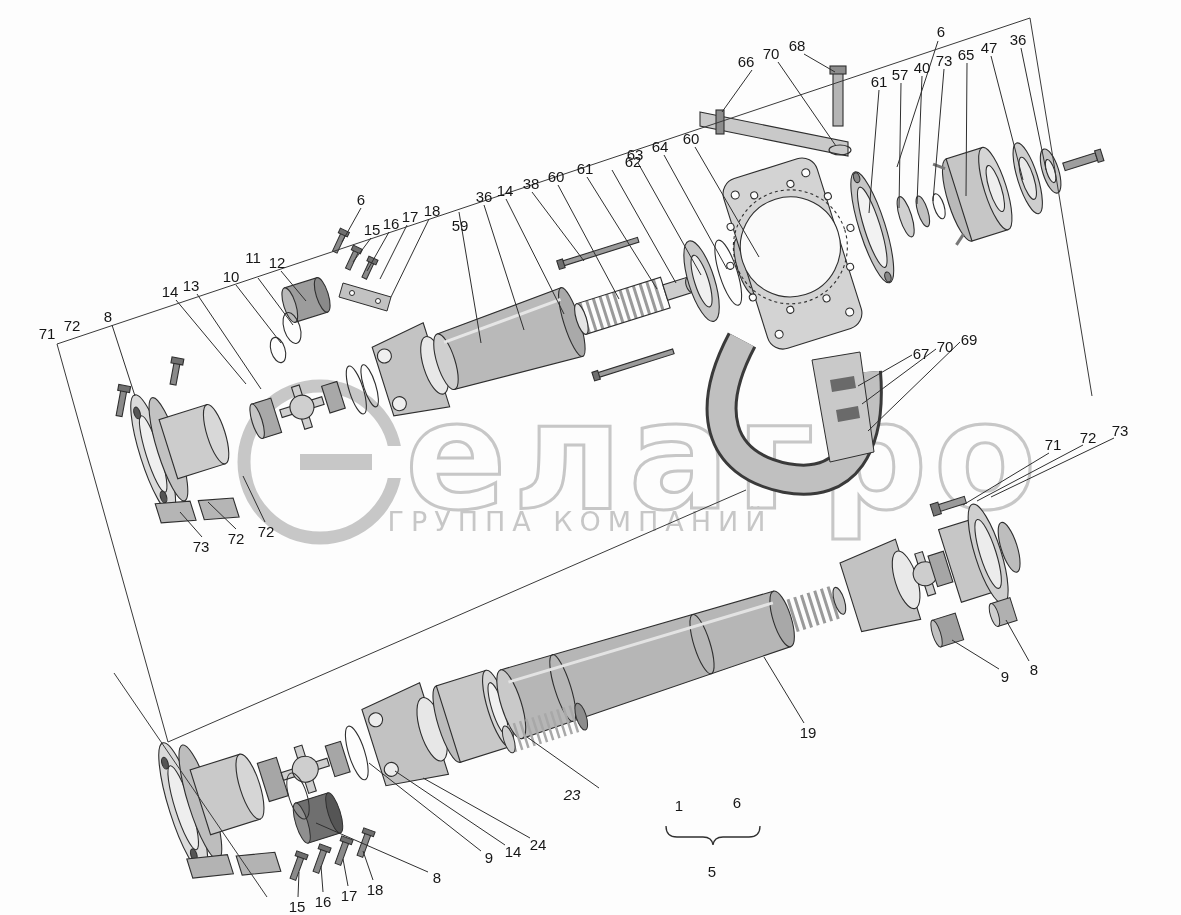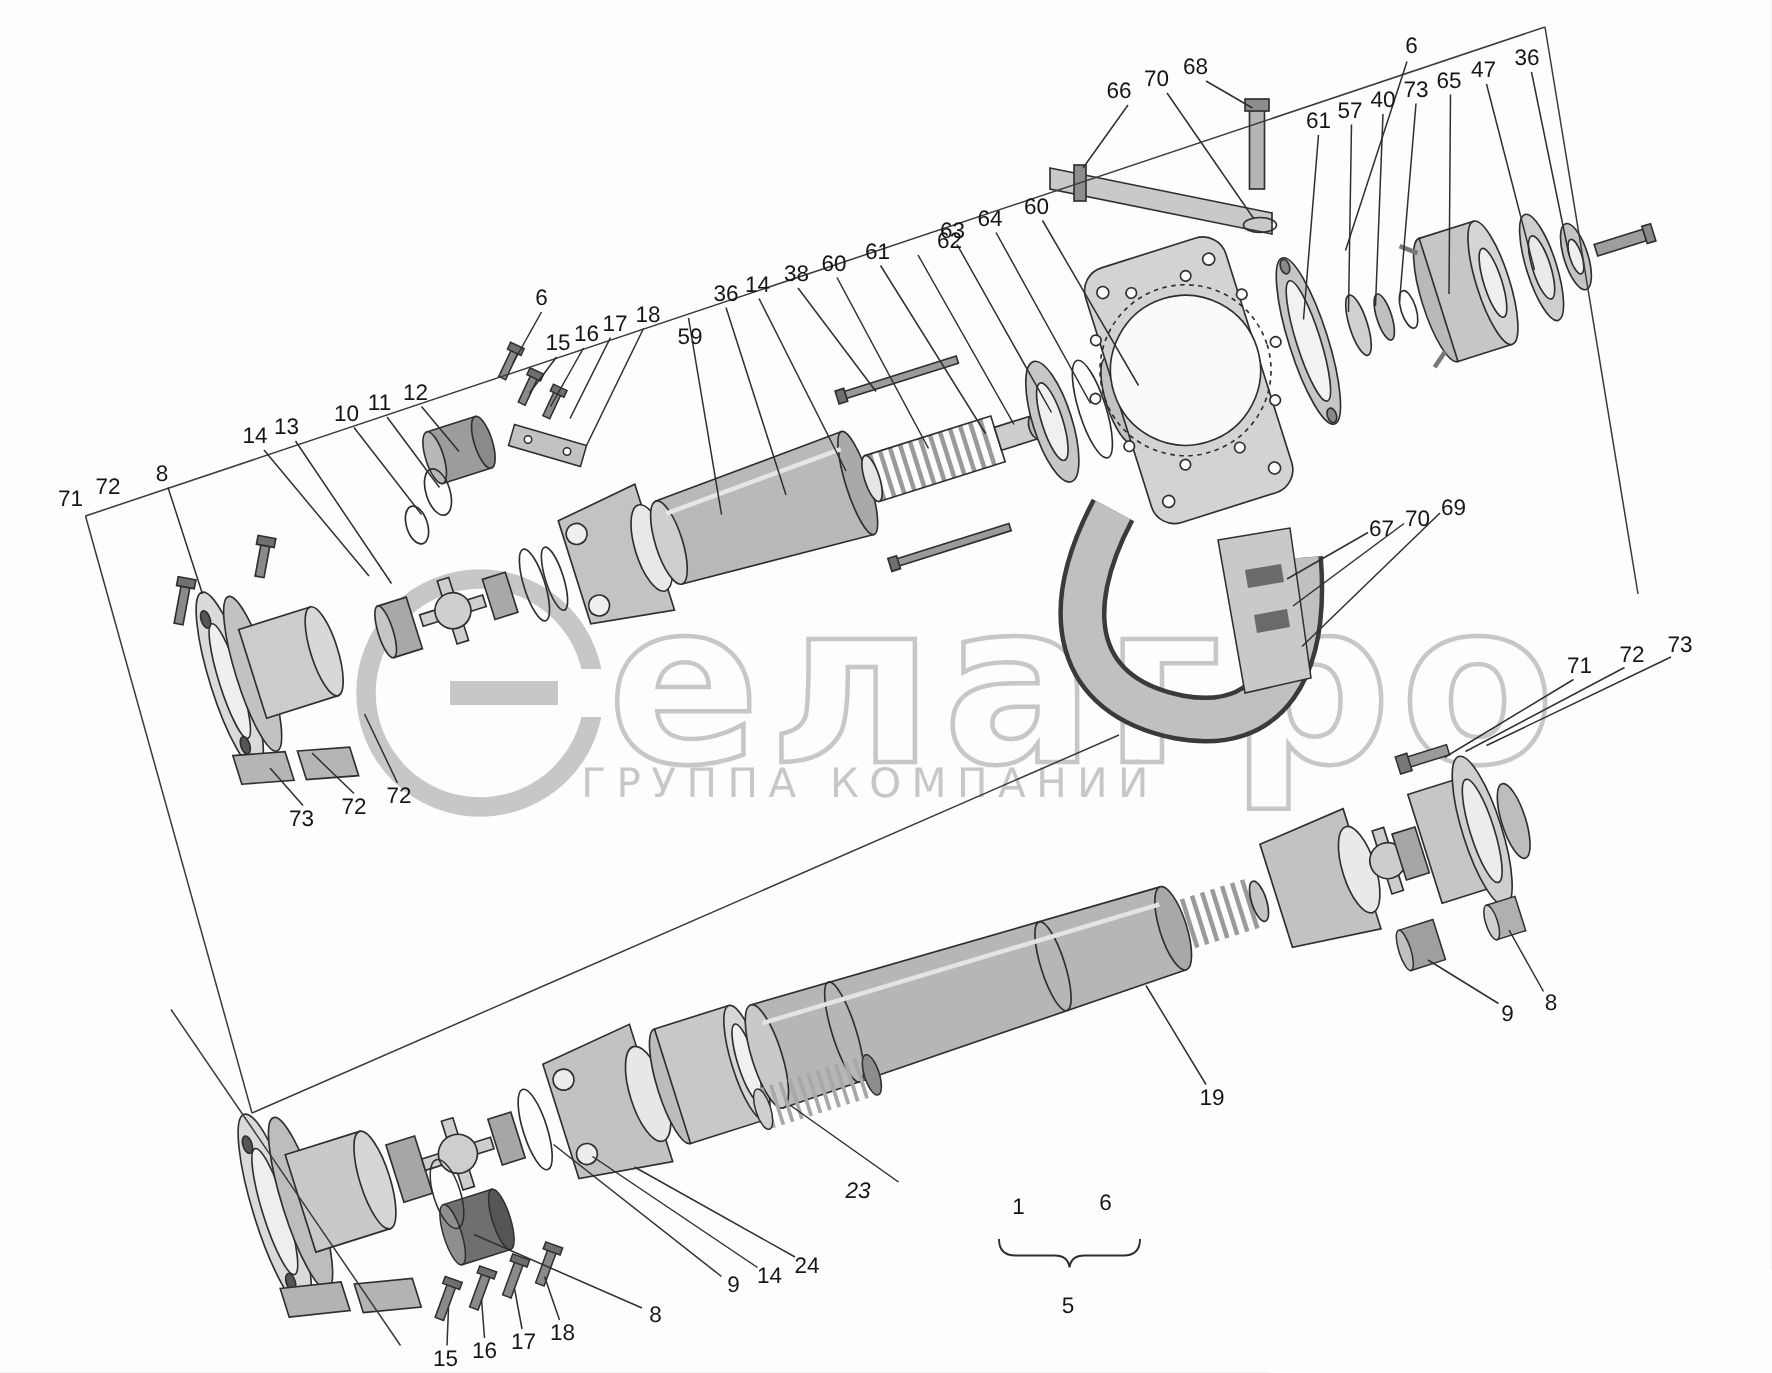--- a/index.html
+++ b/index.html
@@ -382,21 +382,21 @@
       <div class="callout" style="left: 531px; top: 183px;">38</div>
       <div class="callout" style="left: 556px; top: 176px;">60</div>
       <div class="callout" style="left: 585px; top: 168px;">61</div>
       <div class="callout" style="left: 609px; top: 161px; margin-left: 24px;">62</div>
       <div class="callout" style="left: 635px; top: 154px; text-align: center;">63</div>
       <div class="callout" style="left: 660px; top: 146px;">64</div>
       <div class="callout" style="left: 691px; top: 138px;">60</div>
       <div class="callout" style="left: 170px; top: 291px;">14</div>
       <div class="callout" style="left: 191px; top: 285px;">13</div>
       <div class="callout" style="left: 231px; top: 276px;">10</div>
-      <div class="callout" style="left: 253px; top: 269px;">11</div>
+      <div class="callout" style="left: 253px; top: 257px;">11</div>
       <div class="callout" style="left: 277px; top: 262px;">12</div>
       <div class="callout" style="left: 47px; top: 333px;">71</div>
       <div class="callout" style="left: 72px; top: 325px;">72</div>
       <div class="callout" style="left: 108px; top: 316px;">8</div>
       <div class="callout" style="left: 201px; top: 546px;">73</div>
       <div class="callout" style="left: 236px; top: 538px;">72</div>
       <div class="callout" style="left: 266px; top: 531px;">72</div>
       <div class="callout" style="left: 921px; top: 353px;">67</div>
       <div class="callout" style="left: 945px; top: 346px;">70</div>
       <div class="callout" style="left: 969px; top: 339px;">69</div>

